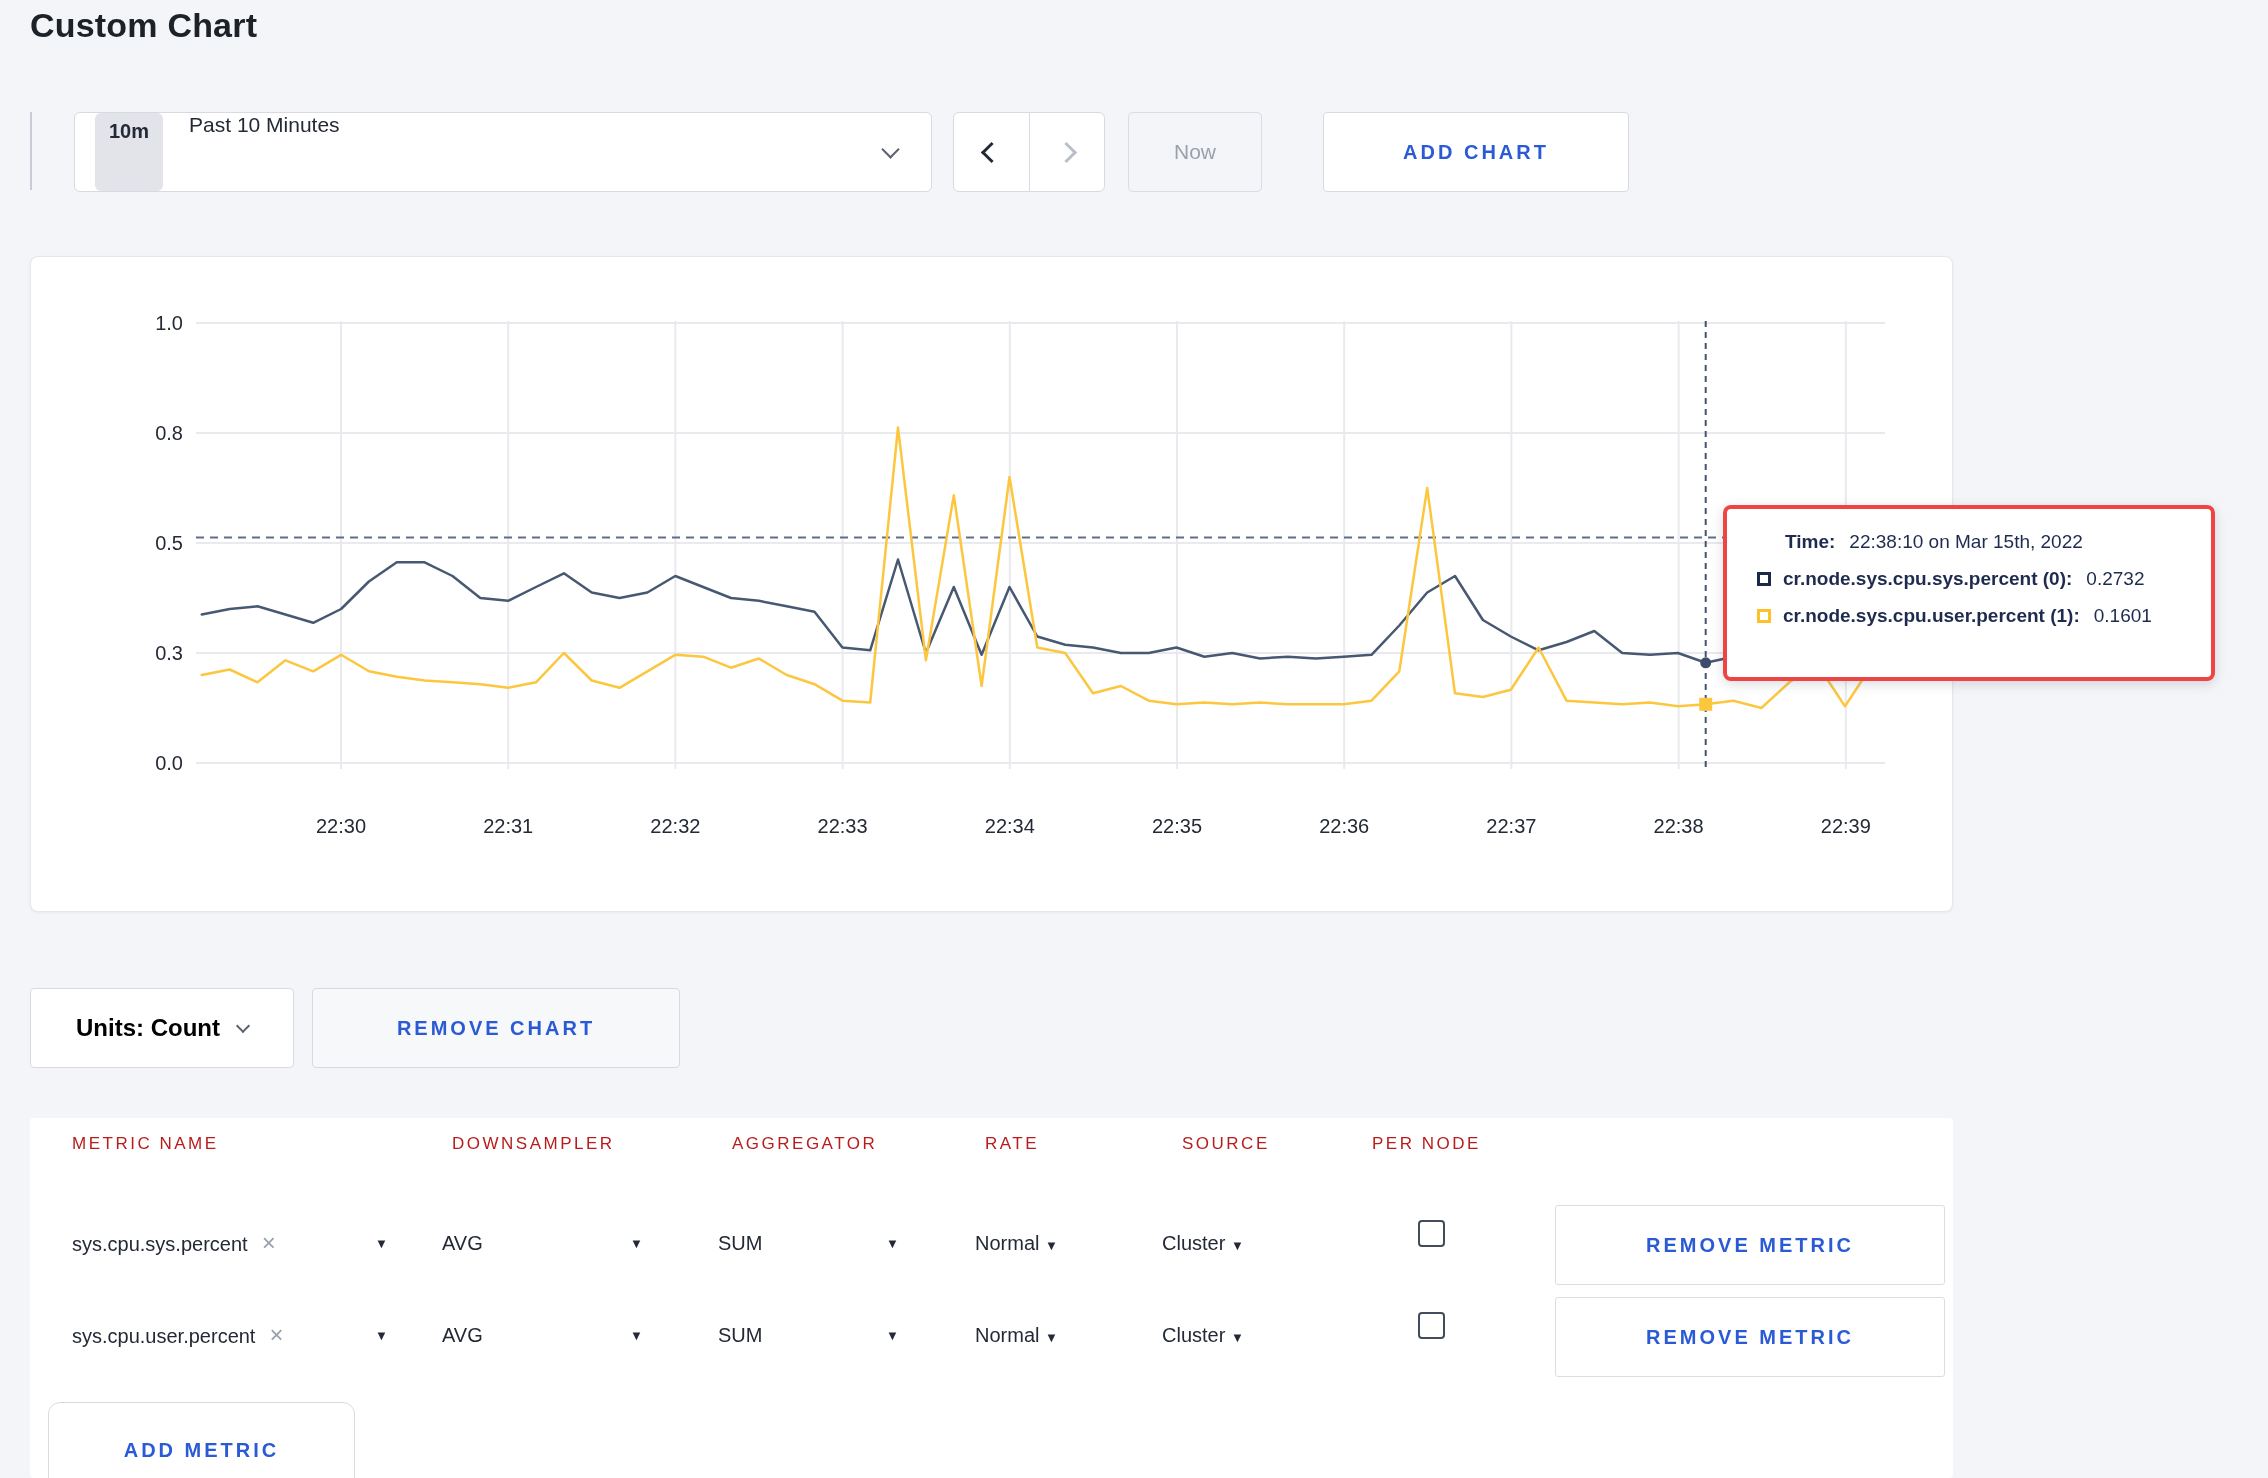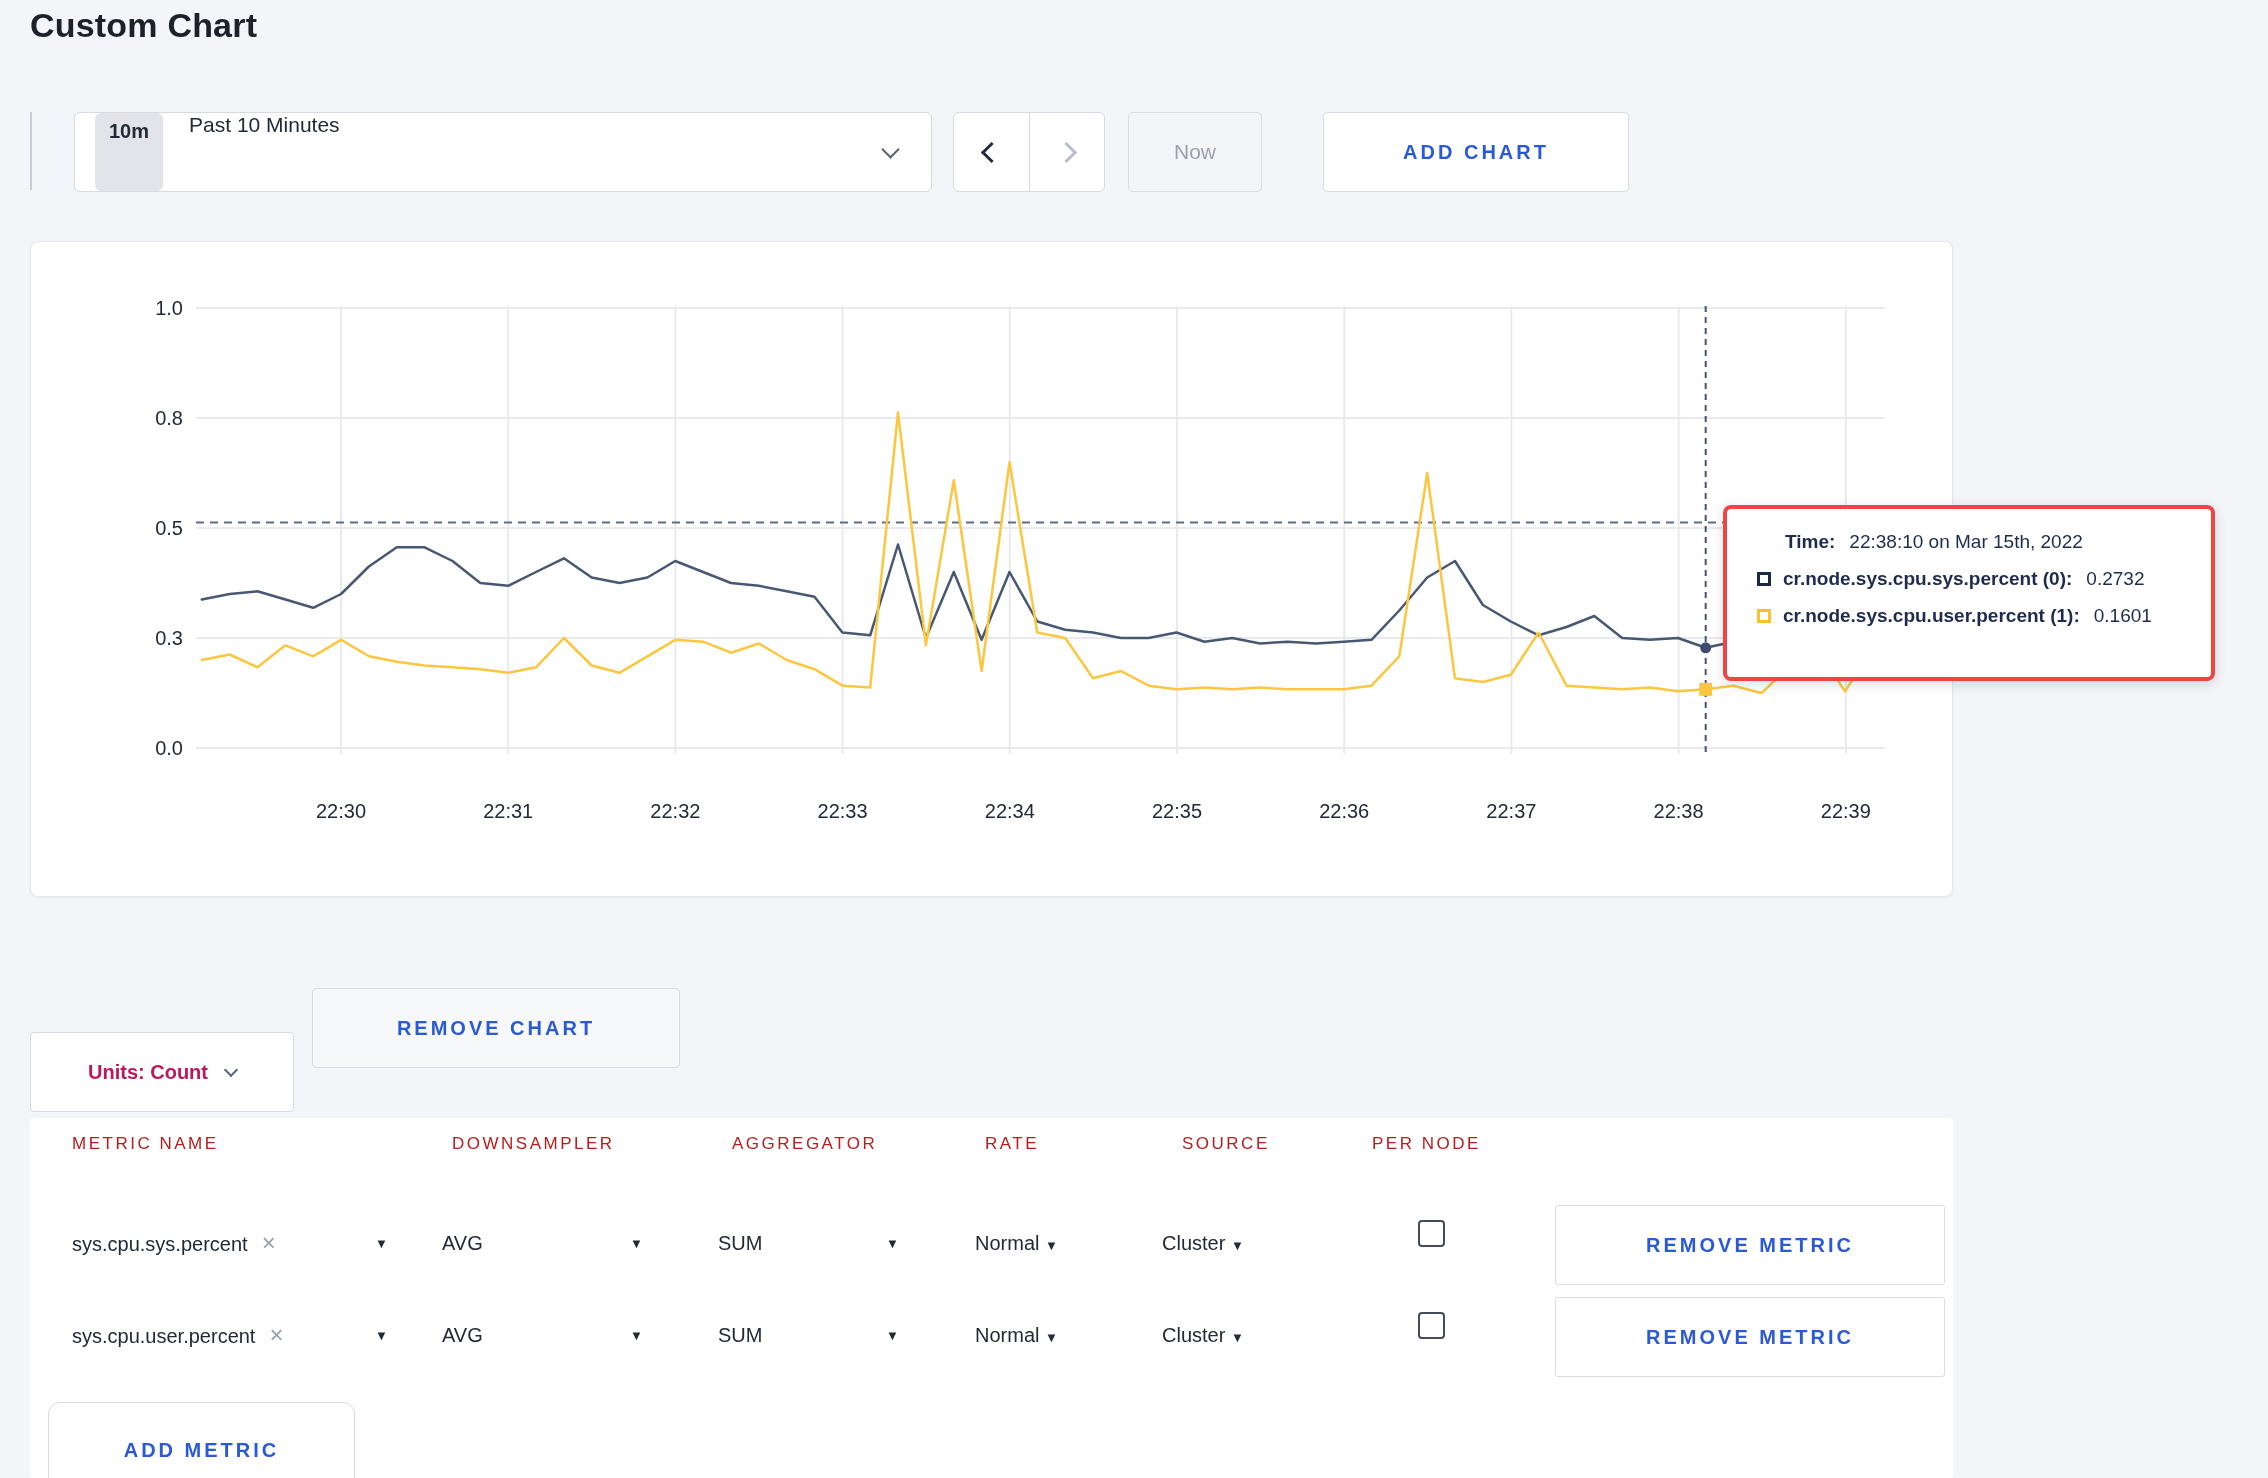--- a/index.html
+++ b/index.html
@@ -26,38 +26,38 @@
   .arrow.left  { transform:rotate(135deg); }
   .arrow.right { transform:rotate(-45deg); border-color:#b9bec9; }
   .btn { display:flex; align-items:center; justify-content:center; border:1px solid #d7dae1; border-radius:5px;
     background:#fff; cursor:pointer; font-family:"Liberation Sans", sans-serif; }
   .btn-now { position:absolute; left:1128px; top:112px; width:134px; height:80px; background:transparent;
     border-color:#d9dce3; color:#9ba1ac; font-size:21px; cursor:default; }
   .btn-blue { color:#2a5ad5; font-size:20px; font-weight:600; letter-spacing:3px; }
   .btn-addchart { position:absolute; left:1323px; top:112px; width:306px; height:80px; border-radius:4px; }
 
   
-  .chart-card { position:absolute; left:30px; top:241px; width:1923px; height:656px; background:#fff;
+  .chart-card { position:absolute; left:30px; top:256px; width:1923px; height:656px; background:#fff;
     border:1px solid #e4e7ed; border-radius:8px; box-shadow:0 1px 3px rgba(40,50,70,.06); z-index:1; }
   .chart-card svg { position:absolute; left:0; top:0; }
 
   
   .tooltip { position:absolute; left:1723px; top:505px; width:492px; height:176px; background:#fff;
     border:4px solid #ef4444; border-radius:8px; box-shadow:0 3px 12px rgba(50,60,85,.18); z-index:5;
     padding:22px 24px 18px 30px; color:#1e2b4f; font-size:19px; }
   .tt-row { display:flex; align-items:center; margin-bottom:15px; white-space:nowrap; }
   .tt-time-label { font-weight:700; margin-left:28px; }
   .tt-label { font-weight:700; }
   .tt-val { margin-left:14px; }
   .swatch { display:inline-block; width:14px; height:14px; border:3px solid #1b2949; margin-right:12px; background:#fff; }
   .swatch.user { border-color:#fdc229; }
 
   
   .btn-units { position:absolute; left:30px; top:988px; width:264px; height:80px; border-radius:4px;
-    font-size:20px; font-weight:700; color:#be185d;margin-top:44px; }
+    font-size:24px; font-weight:700; color:#000000; }
   .units-chev { width:10px; height:10px; margin-left:18px; margin-top:-4px; transform:rotate(45deg); }
   .btn-removechart { position:absolute; left:312px; top:988px; width:368px; height:80px; border-radius:4px; background:#f7f8fa; }
 
   
   .metrics-panel { position:absolute; left:30px; top:1118px; width:1923px; height:360px; background:#fff; border-radius:4px; }
   .mh { position:absolute; top:16px; font-size:17px; font-weight:500; letter-spacing:2.5px; color:#b91c1c; white-space:nowrap; }
   .mrow-text { position:absolute; font-size:20px; color:#242a35; white-space:nowrap; transform:translateY(-50%); }
   .x-icon { color:#9aa1ac; font-size:24px; margin-left:14px; cursor:pointer; }
   .caret { font-size:13px; color:#242a35; cursor:pointer; }
   .caret-abs { position:absolute; transform:translateY(-50%); }

